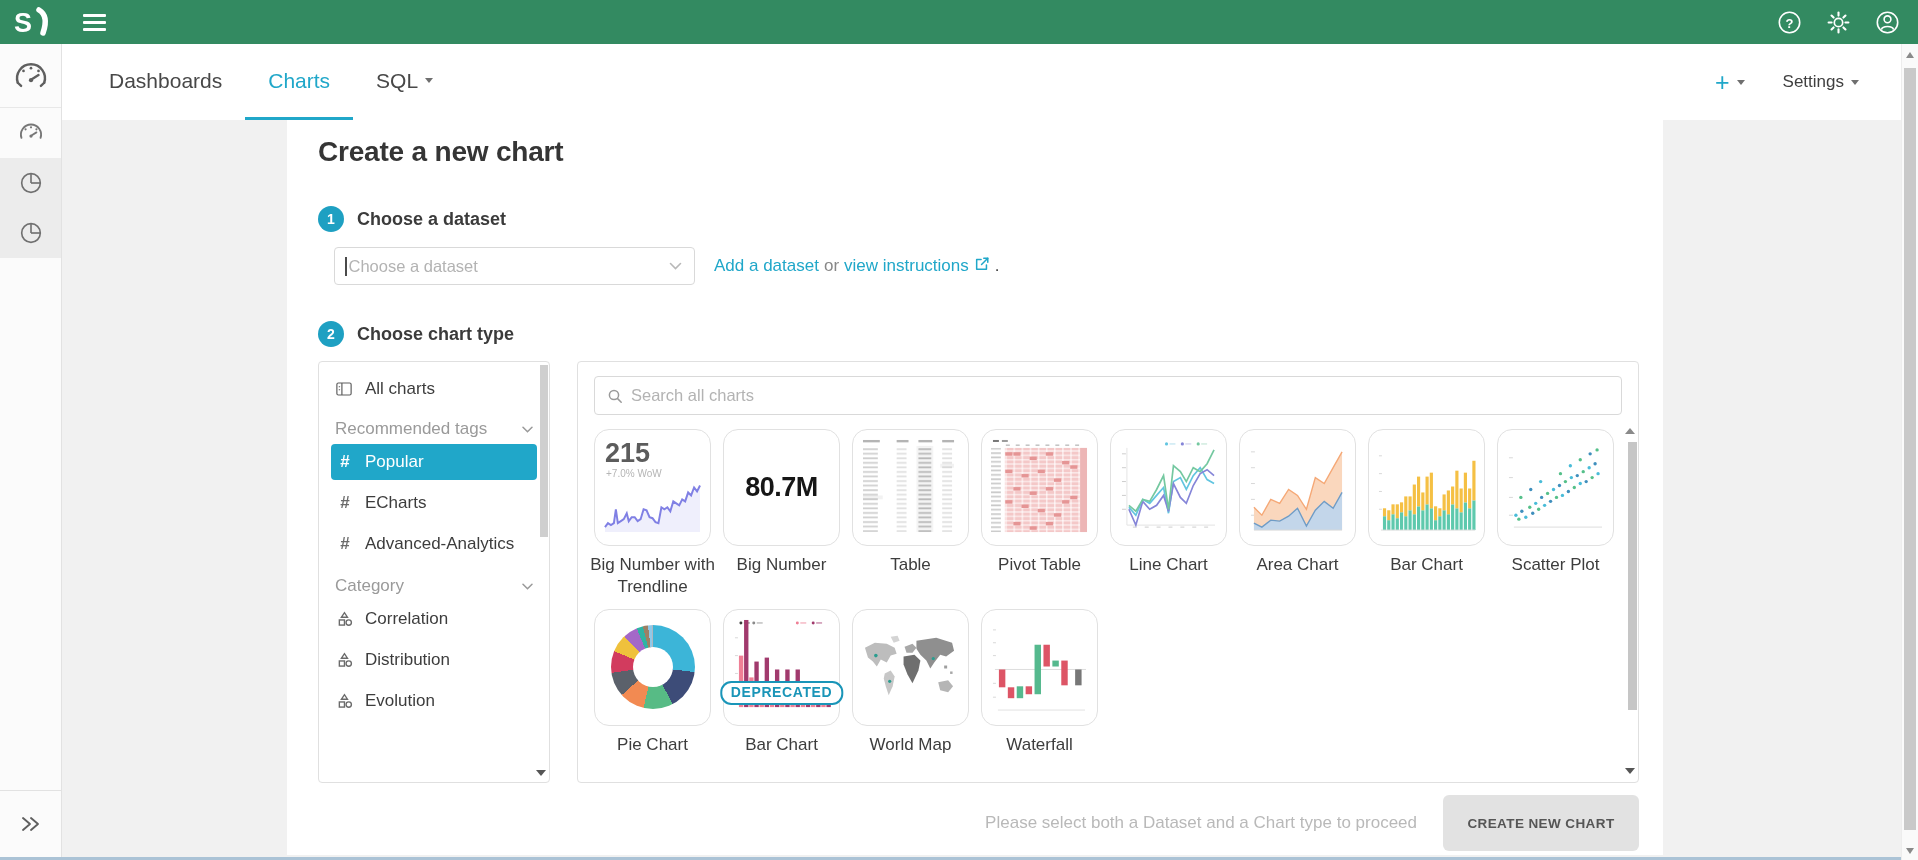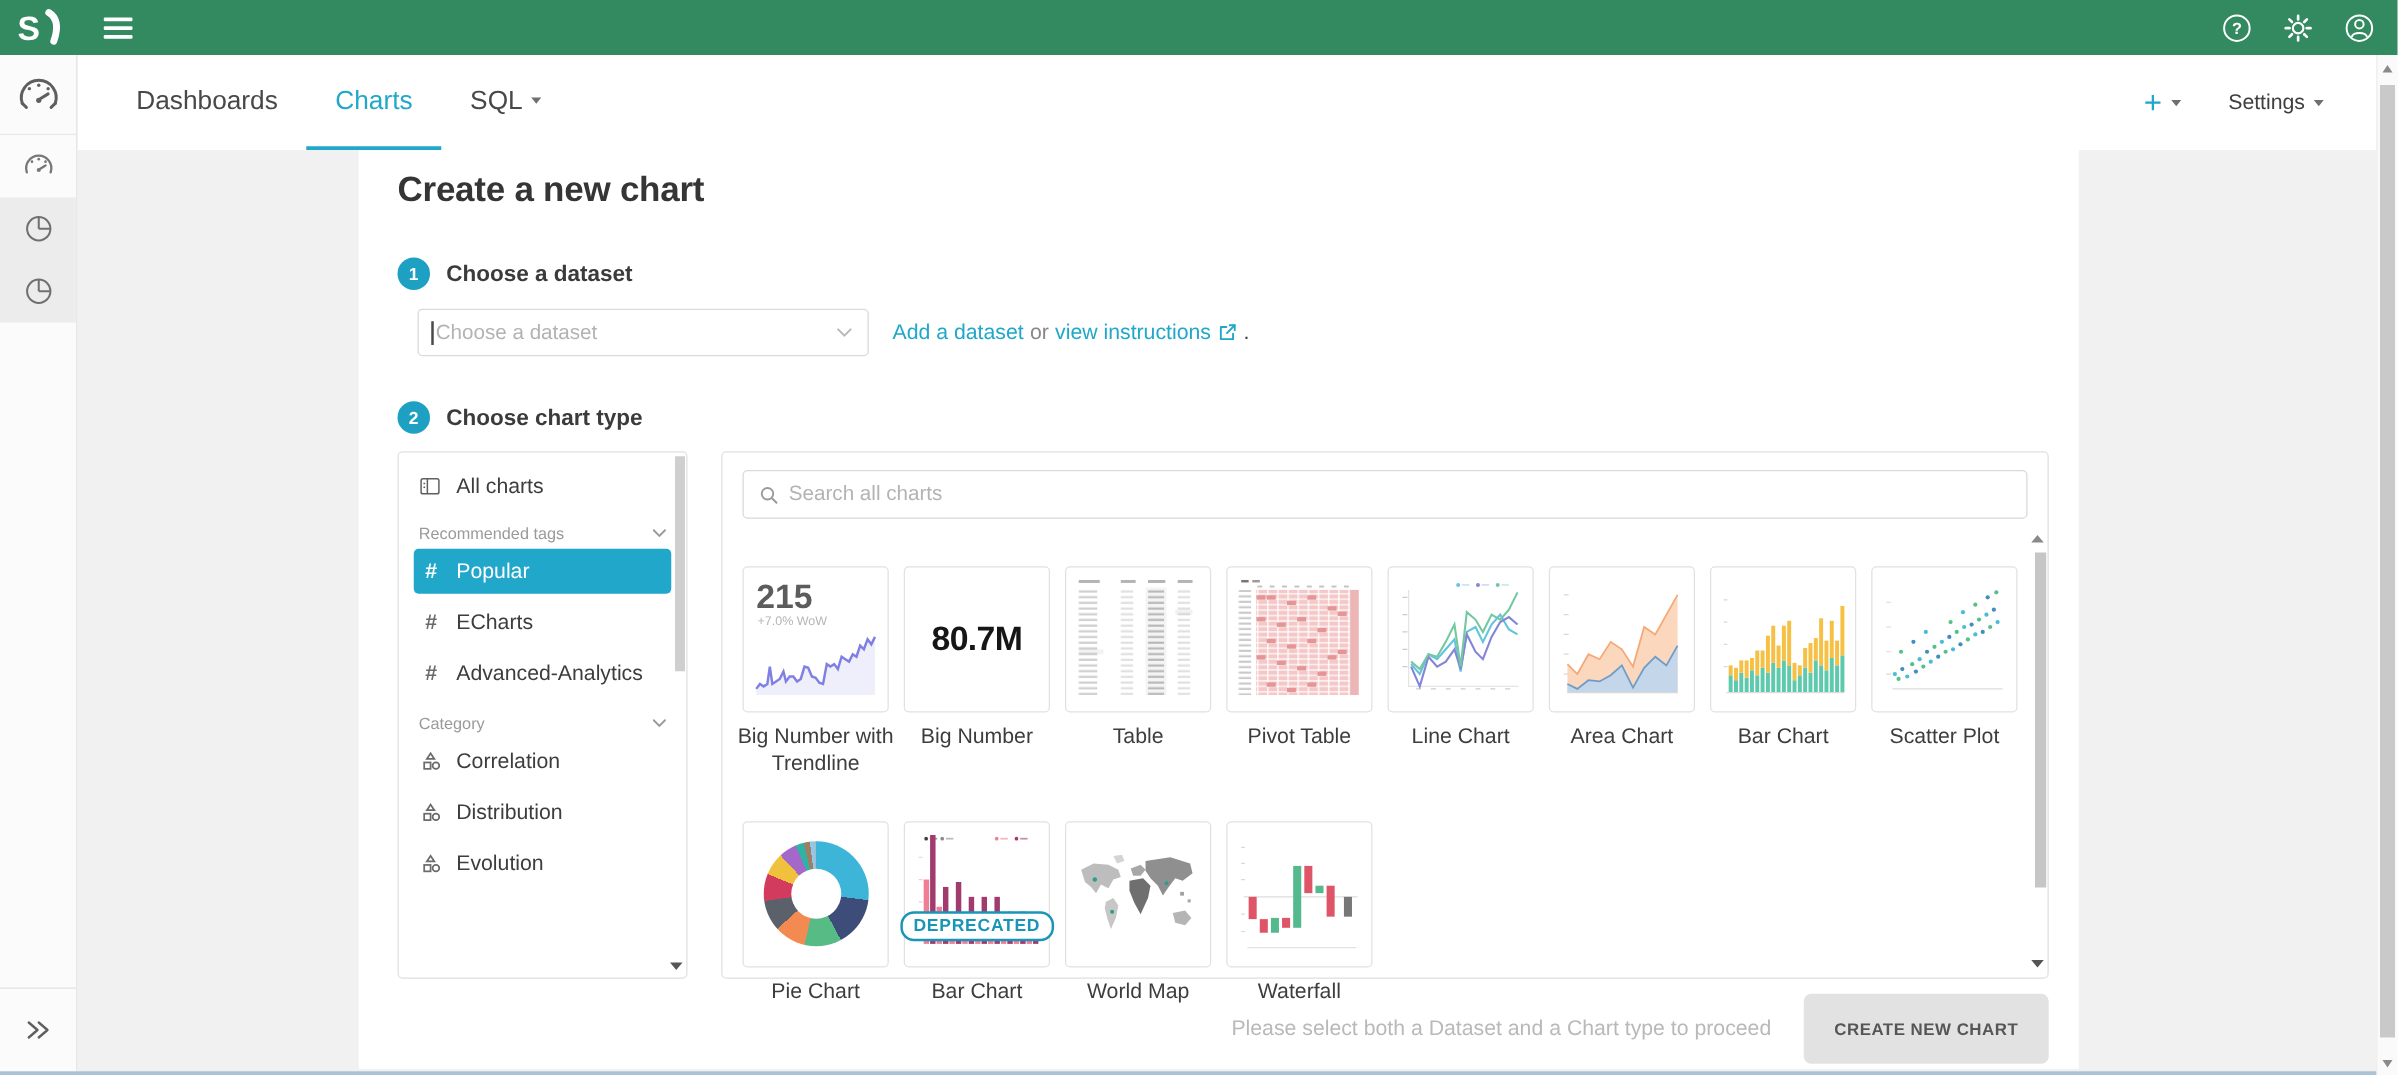--- a/index.html
+++ b/index.html
@@ -49,52 +49,52 @@
   .step-row { position:absolute; display:flex; align-items:center; }
   .step-badge { width:26px; height:26px; border-radius:50%; background:#1ea0c2; color:#fff;
                 font-size:14px; font-weight:600; display:flex; align-items:center; justify-content:center; }
   .step-title { margin-left:13px; font-size:18px; font-weight:700; color:#3b3b3b; }
 
   .dataset-row { position:absolute; left:47px; top:127px; display:flex; align-items:center; }
   .select-box { width:361px; height:38px; border:1px solid #d9d9d9; border-radius:4px; background:#fff;
                 display:flex; align-items:center; padding:0 12px 0 10px; cursor:text; position:relative; }
   .text-cursor { width:1.5px; height:19px; background:#4a4a4a; margin-right:2px; }
   .select-placeholder { font-size:16.5px; color:#b3b3b3; flex:1; }
-  .dataset-links { margin-left:19px; font-size:17px; color:#888; display:flex; align-items:center; gap:5px; }
+  .dataset-links { margin-left:19px; font-size:17px; color:#888; display:flex; align-items:flex-start; gap:5px; }
   .link { color:#20a7c9; cursor:pointer; }
   .period { color:#3d3d3d; }
 
   .choose-cols { position:absolute; left:31px; top:241px; display:flex; gap:27px; }
   .tags-panel { width:232px; height:422px; border:1px solid #e0e0e0; border-radius:4px; position:relative;
                 background:#fff; overflow:hidden; }
   .all-charts-row { display:flex; align-items:center; gap:12px; padding:17px 16px 6px 16px;
                     font-size:17px; color:#3d3d3d; cursor:pointer; }
   .tag-section-label { display:flex; align-items:center; justify-content:space-between;
-                       margin:14px 16px 4px 16px; font-size:13px; color:#9a9a9a; cursor:pointer; }
+                       margin:14px 16px 4px 16px; font-size:17px; color:#9a9a9a; cursor:pointer; }
   .tag-item { display:flex; align-items:center; gap:12px; height:36px; margin:5px 12px; padding:0 4px 0 6px;
               border-radius:4px; font-size:17px; color:#3d3d3d; cursor:pointer; }
   .tag-item .hash { font-size:17px; font-weight:600; color:#6b6b6b; width:16px; text-align:center; }
   .tag-item.selected { background:#20a7c9; color:#fff; }
   .tag-item.selected .hash { color:#fff; }
   .tags-scroll-thumb { position:absolute; right:1px; top:3px; width:8px; height:172px; background:#cfcfcf; cursor:pointer; }
   .tri-down-sm { position:absolute; right:3px; bottom:6px; width:0; height:0;
                  border-left:5px solid transparent; border-right:5px solid transparent;
                  border-top:6px solid #555; cursor:pointer; }
 
   .charts-panel { width:1062px; height:422px; border:1px solid #e0e0e0; border-radius:4px; position:relative; background:#fff; }
   .search-box { margin:14px 16px 0 16px; height:39px; border:1px solid #d9d9d9; border-radius:4px;
                 display:flex; align-items:center; padding:12px 12px; gap:8px; }
   .search-box input { border:none; outline:none; flex:1; font-size:16.5px; color:#3d3d3d;
                       font-family:"Liberation Sans", sans-serif; background:transparent; }
   .search-box input::placeholder { color:#b3b3b3; }
 
   .cards-grid { margin:14px 10px 0 10px; display:grid; grid-template-columns:repeat(8,129px); row-gap:10px; }
   .chart-card { width:129px; display:flex; flex-direction:column; align-items:center; cursor:pointer; }
-  .thumb { width:117px; height:117px; border:1px solid #e1e1e1; border-radius:4px; background:#fff;
-           position:relative; display:flex; align-items:center; justify-content:center;margin-top:24px; }
+  .thumb { width:117px; height:117px; border:1px solid #e1e1e1; border-radius:15px; background:#fff;
+           position:relative; display:flex; align-items:center; justify-content:center; }
   .card-label { margin-top:8px; font-size:17px; color:#3d3d3d; text-align:center; line-height:1.32; max-width:126px; }
 
   .bn-wrap { width:99px; height:99px; position:relative; }
   .bn-value { position:absolute; left:2px; top:0; font-size:27px; font-weight:700; color:#5c5c5c; }
   .bn-delta { position:absolute; left:3px; top:30px; font-size:10px; color:#b5b5b5; }
   .bn2-value { width:99px; height:99px; display:flex; align-items:center; justify-content:center;
                font-size:27px; font-weight:800; color:#161616; letter-spacing:-0.5px; }
 
   .pie-donut { width:84px; height:84px; border-radius:50%; position:relative;
     background:conic-gradient(#3cb5d8 0deg 97deg,#3d4c78 97deg 152deg,#57bb85 152deg 193deg,

